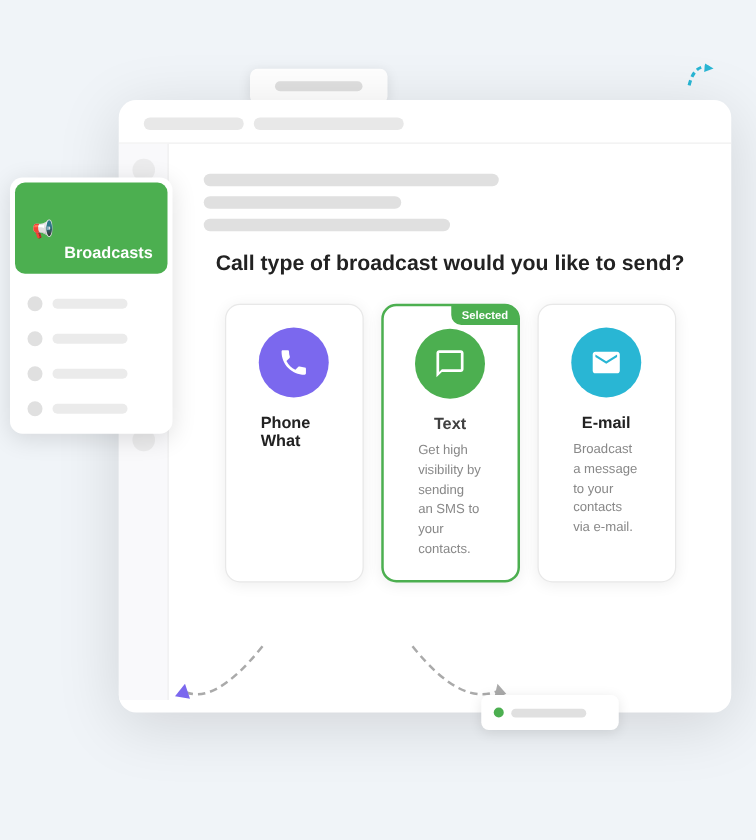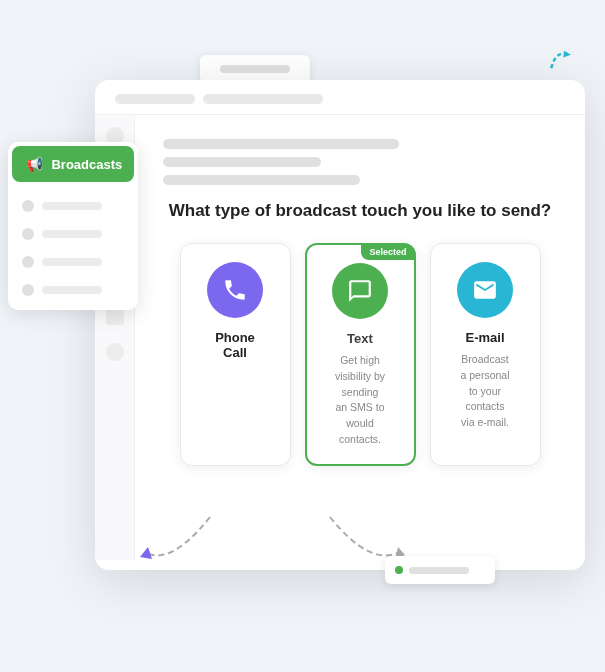--- a/index.html
+++ b/index.html
@@ -120,21 +120,20 @@
 
     .type-card {
       width: 111px;
       background: #fff;
       border-radius: 12px;
       border: 1.5px solid #e8e8e8;
       padding: 18px 28px 16px;
       display: flex;
       flex-direction: column;
       align-items: center;
-      text-align: center;
       position: relative;
       box-shadow: 0 2px 12px rgba(0,0,0,0.07);
     }
 
     .type-card.selected {
       border: 2px solid #4caf50;
     }
 
     .selected-badge {
       position: absolute;
@@ -198,20 +197,21 @@
       align-items: center;
       gap: 8px;
       border-radius: 8px;
       margin: 4px;
     }
 
     .nav-active-label {
       color: #fff;
       font-size: 13px;
       font-weight: 700;
+      margin-top: 38px;
     }
 
     .nav-icon {
       color: #fff;
       font-size: 14px;
     }
 
     .nav-other-items {
       padding: 6px 0;
     }
@@ -341,51 +341,51 @@
         <div class="sidebar-icon"></div>
         <div class="sidebar-icon circle"></div>
       </div>
 
       <div class="card-content">
         <div class="content-header">
           <div class="header-bar w60"></div>
           <div class="header-bar w40"></div>
           <div class="header-bar w50"></div>
         </div>
-        <div class="page-question">What type of broadcast touch you like to send?</div>
+        <div class="page-question">Call type of broadcast would you like to send?</div>
         <div class="type-cards">
 
           <div class="type-card">
             <div class="type-icon-circle icon-phone">
               <svg width="26" height="26" viewBox="0 0 24 24" fill="white">
                 <path d="M6.6 10.8c1.4 2.8 3.8 5.1 6.6 6.6l2.2-2.2c.3-.3.7-.4 1-.2 1.1.4 2.3.6 3.6.6.6 0 1 .4 1 1V20c0 .6-.4 1-1 1-9.4 0-17-7.6-17-17 0-.6.4-1 1-1h3.5c.6 0 1 .4 1 1 0 1.3.2 2.5.6 3.6.1.3 0 .7-.2 1L6.6 10.8z"></path>
               </svg>
             </div>
-            <div class="type-name">Phone Call</div>
+            <div class="type-name">Phone What</div>
           </div>
 
           <div class="type-card selected">
             <div class="selected-badge">Selected</div>
             <div class="type-icon-circle icon-text">
               <svg width="26" height="26" viewBox="0 0 24 24" fill="white">
                 <path d="M20 2H4c-1.1 0-2 .9-2 2v18l4-4h14c1.1 0 2-.9 2-2V4c0-1.1-.9-2-2-2zm0 14H6l-2 2V4h16v12z"></path>
               </svg>
             </div>
             <div class="type-name selected-name">Text</div>
-            <div class="type-desc">Get high visibility by sending an SMS to would contacts.</div>
+            <div class="type-desc">Get high visibility by sending an SMS to your contacts.</div>
           </div>
 
           <div class="type-card">
             <div class="type-icon-circle icon-email">
               <svg width="26" height="26" viewBox="0 0 24 24" fill="white">
                 <path d="M20 4H4c-1.1 0-2 .9-2 2v12c0 1.1.9 2 2 2h16c1.1 0 2-.9 2-2V6c0-1.1-.9-2-2-2zm0 4l-8 5-8-5V6l8 5 8-5v2z"></path>
               </svg>
             </div>
             <div class="type-name">E-mail</div>
-            <div class="type-desc">Broadcast a personal to your contacts via e-mail.</div>
+            <div class="type-desc">Broadcast a message to your contacts via e-mail.</div>
           </div>
 
         </div>
       </div>
     </div>
   </div>
 
   <div class="sidebar-nav">
     <div class="nav-active-item">
       <span class="nav-icon">📢</span>

